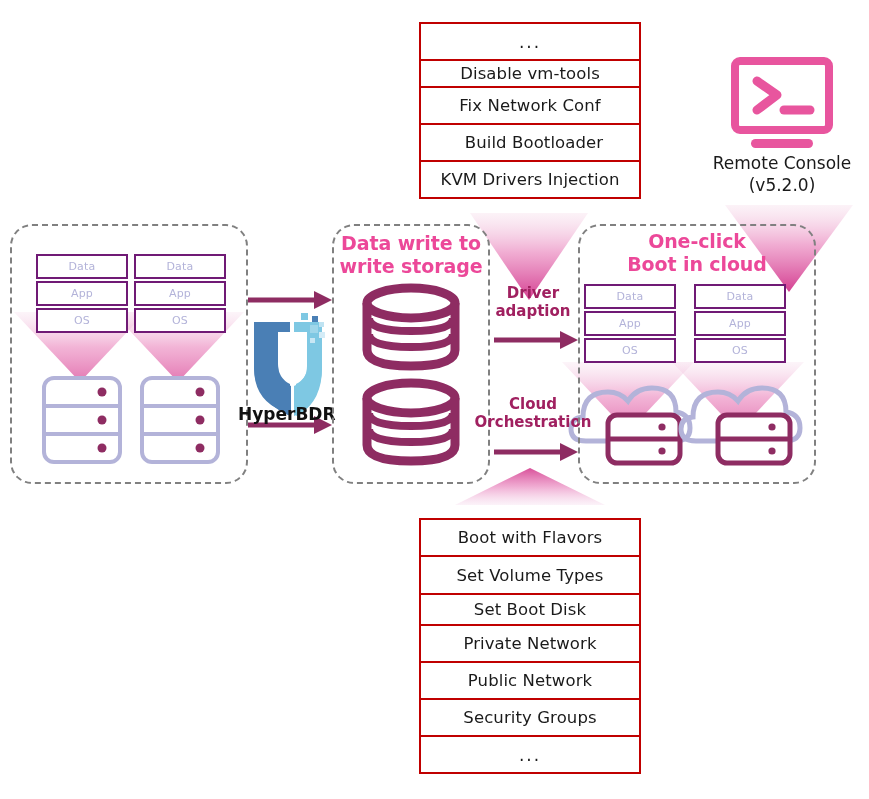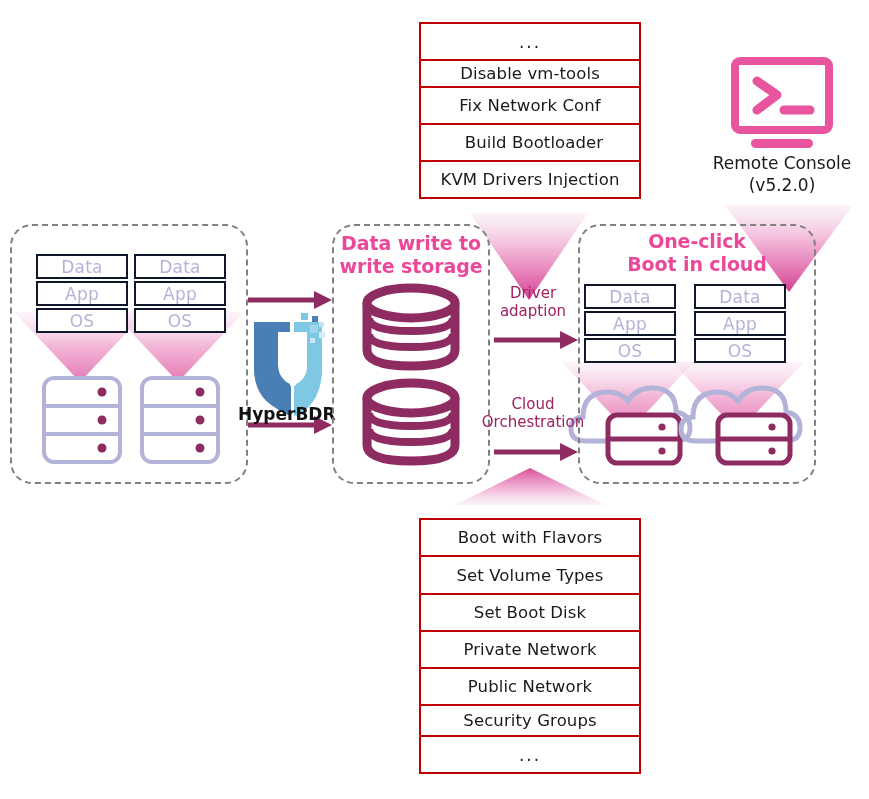--- a/index.html
+++ b/index.html
@@ -50,35 +50,35 @@
     font-size: 19px;
     font-weight: bold;
     color: #ec4899;
     line-height: 1.22;
     letter-spacing: -0.1px;
   }
 
   
   .layer-box {
     position: absolute;
-    border: 2px solid #0f172a;
+    border: 2px solid #701a75;
     background: #ffffff;
     box-sizing: border-box;
     display: flex;
     align-items: center;
     justify-content: center;
-    font-size: 17px;
+    font-size: 11px;
     color: #b3b3d9;
     letter-spacing: 0.2px;
   }
   .arrow-label {
     position: absolute;
     text-align: center;
     font-size: 15px;
-    font-weight: normal;
+    font-weight: bold;
     color: #a02060;
     line-height: 1.18;
     white-space: nowrap;
   }
 
   
   .hyperbdr-label {
     position: absolute;
     font-size: 17px;
     font-weight: bold;
@@ -246,24 +246,24 @@
     <div class="list-row dots" style="height:39px;">...</div>
     <div class="list-row" style="height:29px; margin-top:-2px;">Disable vm-tools</div>
     <div class="list-row" style="height:39px; margin-top:-2px;">Fix Network Conf</div>
     <div class="list-row" style="height:39px; margin-top:-2px;padding-left:8px;">Build Bootloader</div>
     <div class="list-row" style="height:39px; margin-top:-2px;">KVM Drivers Injection</div>
   </div>
 
   <div class="abs" style="left:419px; top:518px; width:222px;">
     <div class="list-row" style="height:39px;">Boot with Flavors</div>
     <div class="list-row" style="height:40px; margin-top:-2px;text-align:center;">Set Volume Types</div>
-    <div class="list-row" style="height:39px; margin-top:-2px;">Set Boot Disk</div>
+    <div class="list-row" style="height:33px; margin-top:-2px;">Set Boot Disk</div>
     <div class="list-row" style="height:39px; margin-top:-2px;">Private Network</div>
     <div class="list-row" style="height:39px; margin-top:-2px;">Public Network</div>
-    <div class="list-row" style="height:33px; margin-top:-2px;text-align:right;">Security Groups</div>
+    <div class="list-row" style="height:39px; margin-top:-2px;text-align:right;">Security Groups</div>
     <div class="list-row dots" style="height:39px; margin-top:-2px;">...</div>
   </div>
 
   <div class="console-label" style="left:690px; top:152px; width:184px;">
     <div>Remote Console</div>
     <div>(v5.2.0)</div>
   </div>
 
   <div class="group-box" style="left:10px; top:224px; width:238px; height:260px;"></div>
 

